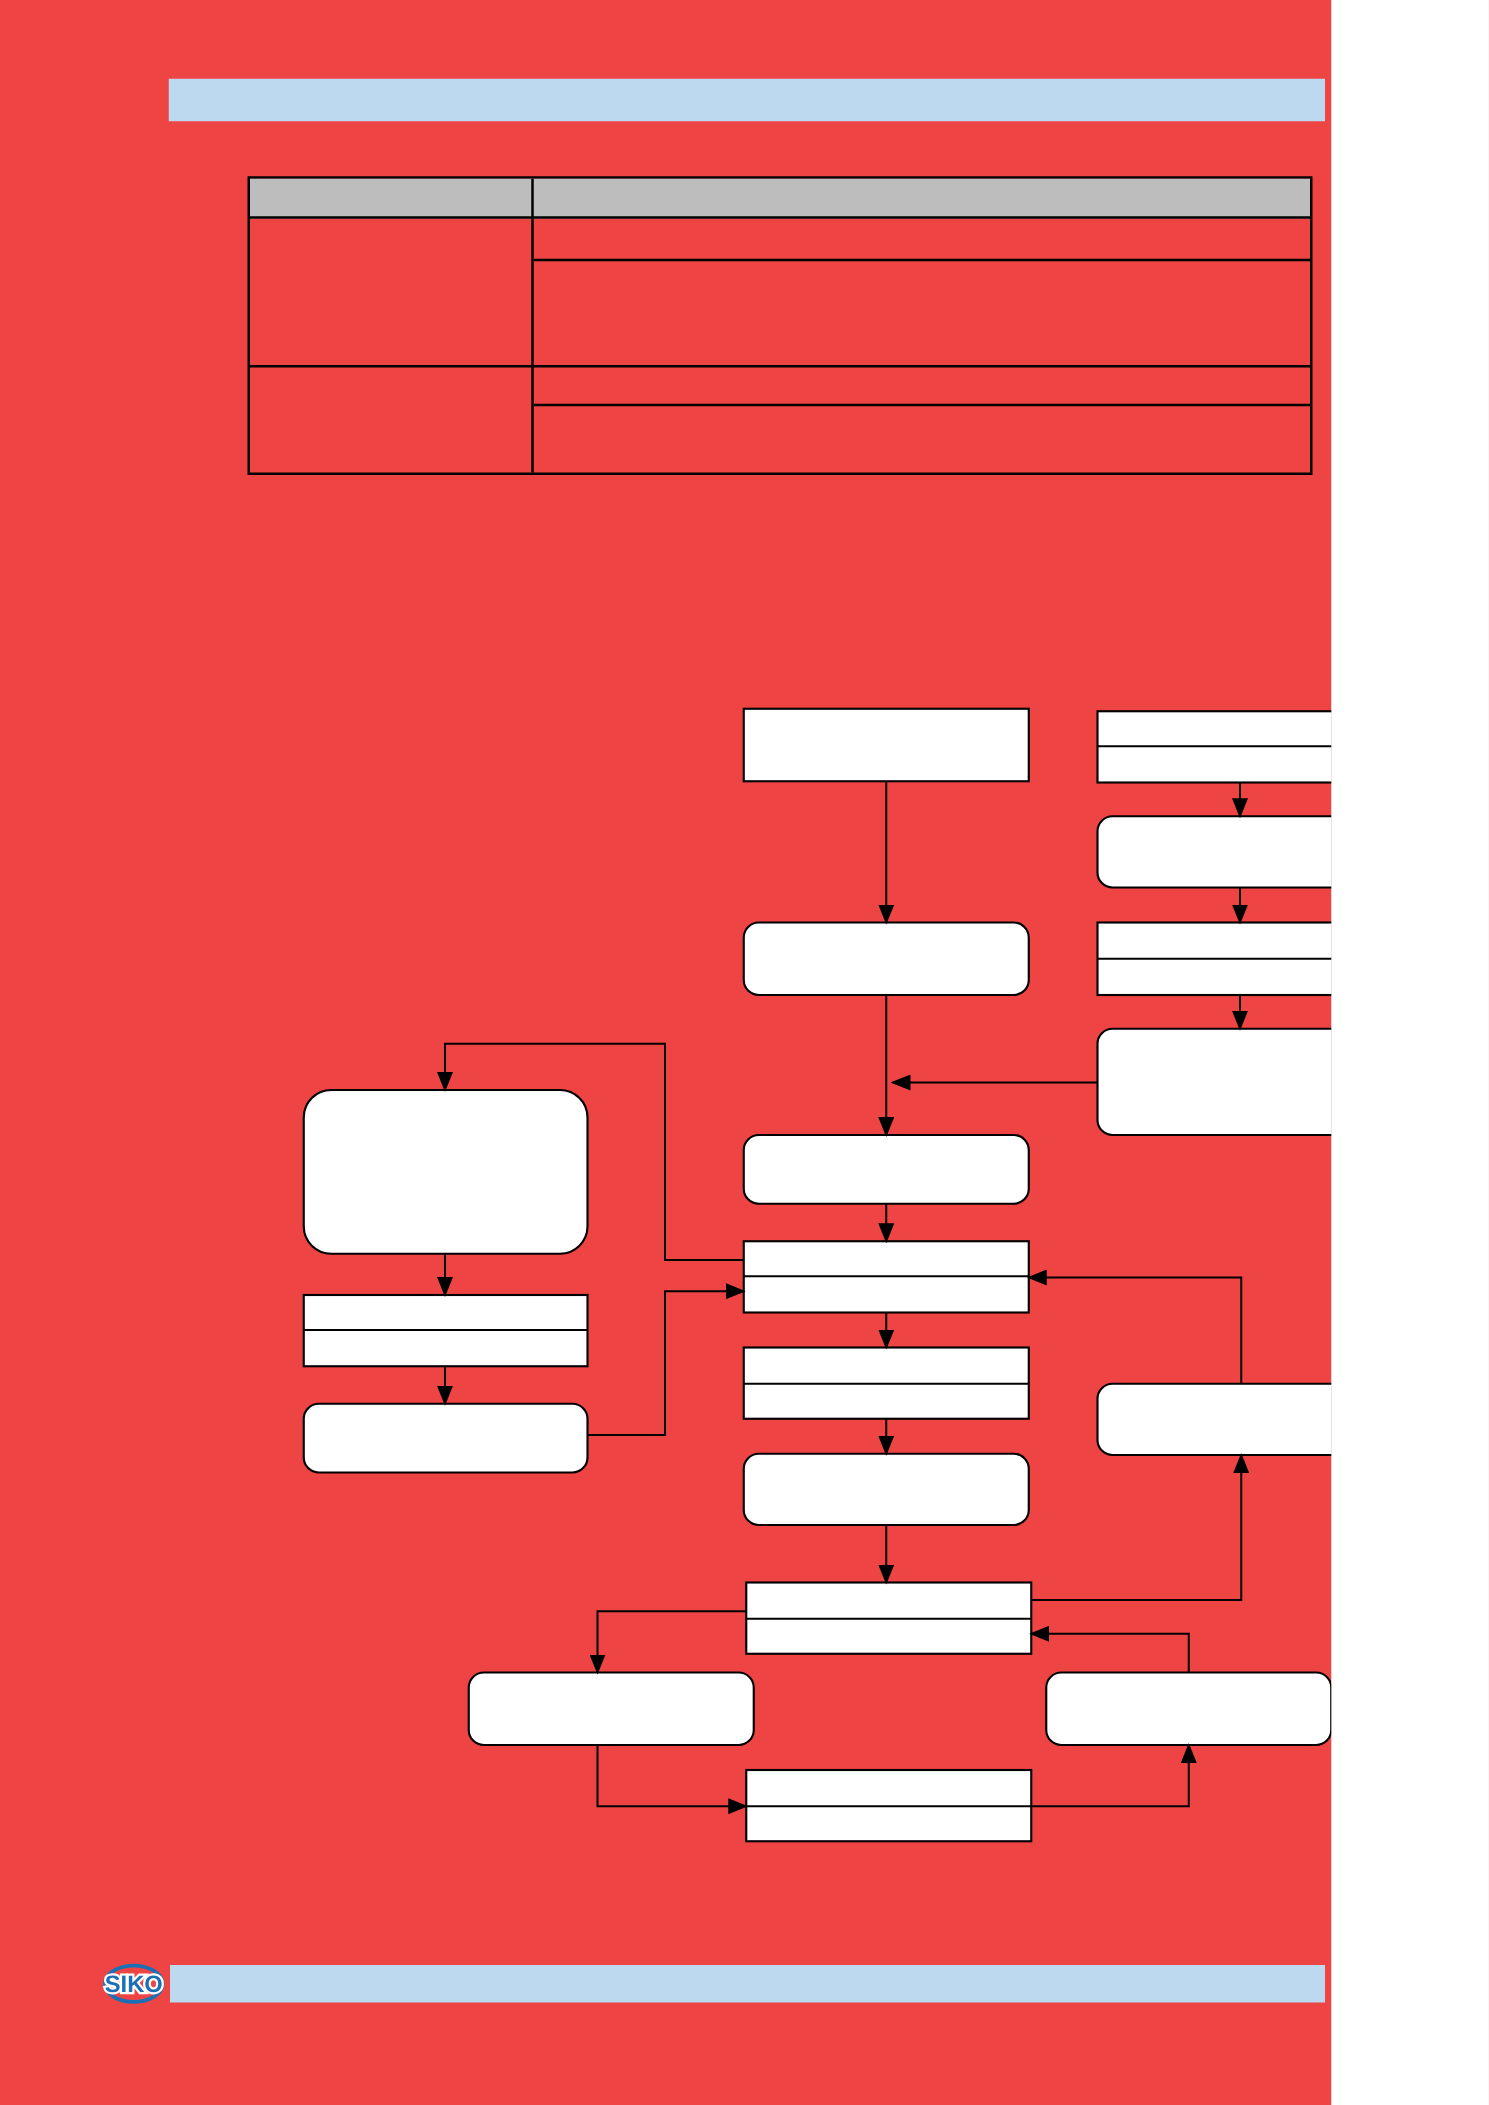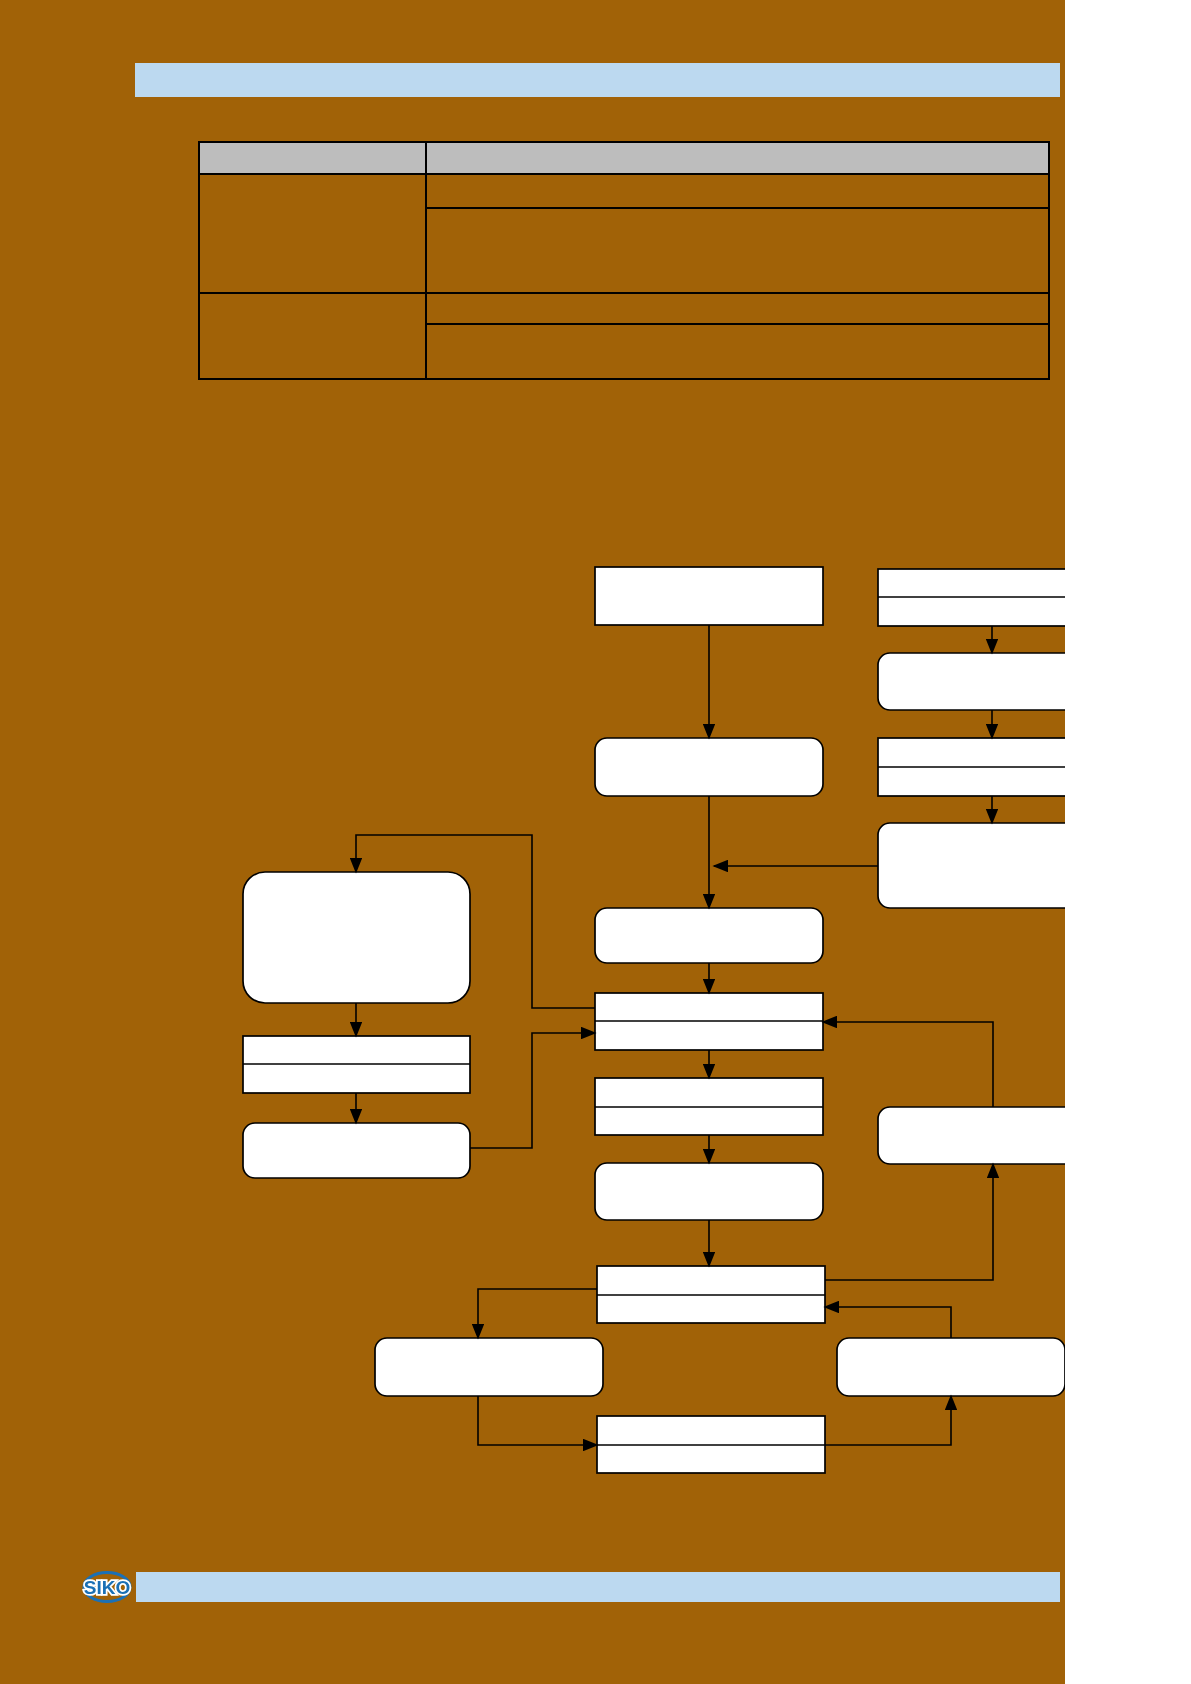--- a/index.html
+++ b/index.html
@@ -1,16 +1,16 @@
 <!DOCTYPE html>
 <html><head>
 <meta charset="utf-8">
 <style>
   html,body{margin:0;padding:0;background:#ffffff;}
-  .page{position:relative;width:1065px;height:1684px;background:#a16207;overflow:hidden;
+  .page{position:relative;width:1065px;height:1684px;background:#ef4444;overflow:hidden;
         font-family:"Liberation Sans",sans-serif;}
   .bar{position:absolute;}
   .header-bar{left:135px;top:63px;width:925px;height:34px;}
   .footer-bar{left:136px;top:1572px;width:924px;height:30px;}
 
   
   .spec-table{position:absolute;left:198px;top:141px;width:852px;height:239px;
               border:2px solid #000;box-sizing:border-box;}
   .spec-table .thead{position:absolute;left:0;top:0;width:100%;height:32px;
               border-bottom:2px solid #000;box-sizing:border-box;}

